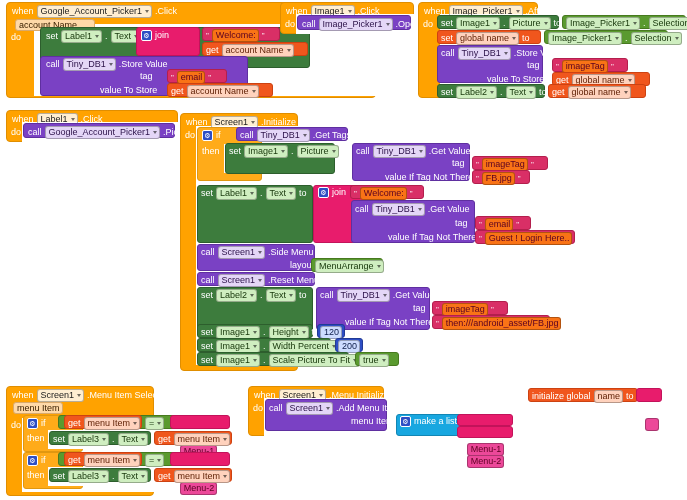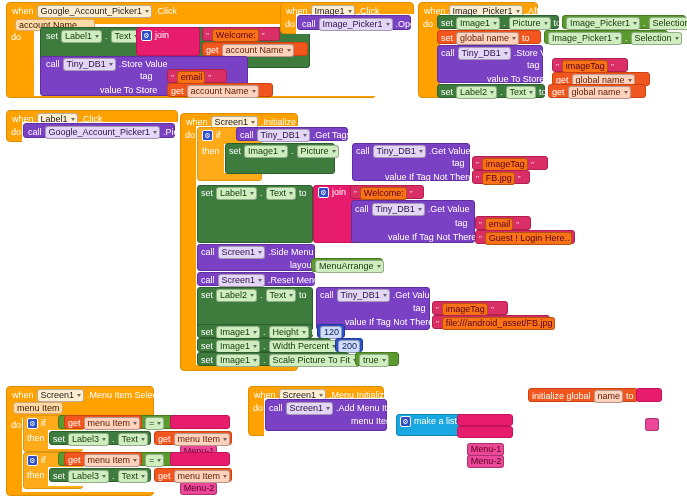--- a/index.html
+++ b/index.html
@@ -506,21 +506,21 @@
   <span class="q">"</span>
       <span class="dd tx">imageTag</span>
       <span class="q">"</span>
 </div>
 <div class="row" style="left:345px;top:317px;">
   <span class="lbl">value If Tag Not There</span>
 </div>
 <div class="blk pnk" style="left:432px;top:315px;width:118px;height:14px;"></div>
 <div class="row" style="left:436px;top:317px;">
   <span class="q">"</span>
-      <span class="dd tx">file:///android_asset/FB.jpg</span>
+      <span class="dd tx">then:///android_asset/FB.jpg</span>
       <span class="q">"</span>
 </div>
 
 <div class="blk grn" style="left:197px;top:324px;width:116px;height:14px;"></div>
 <div class="row" style="left:201px;top:326px;">
   <span class="lbl">set</span>
   <span class="dd gn">
         <span>Image1</span>
         <i class="caret"></i>
       </span>

